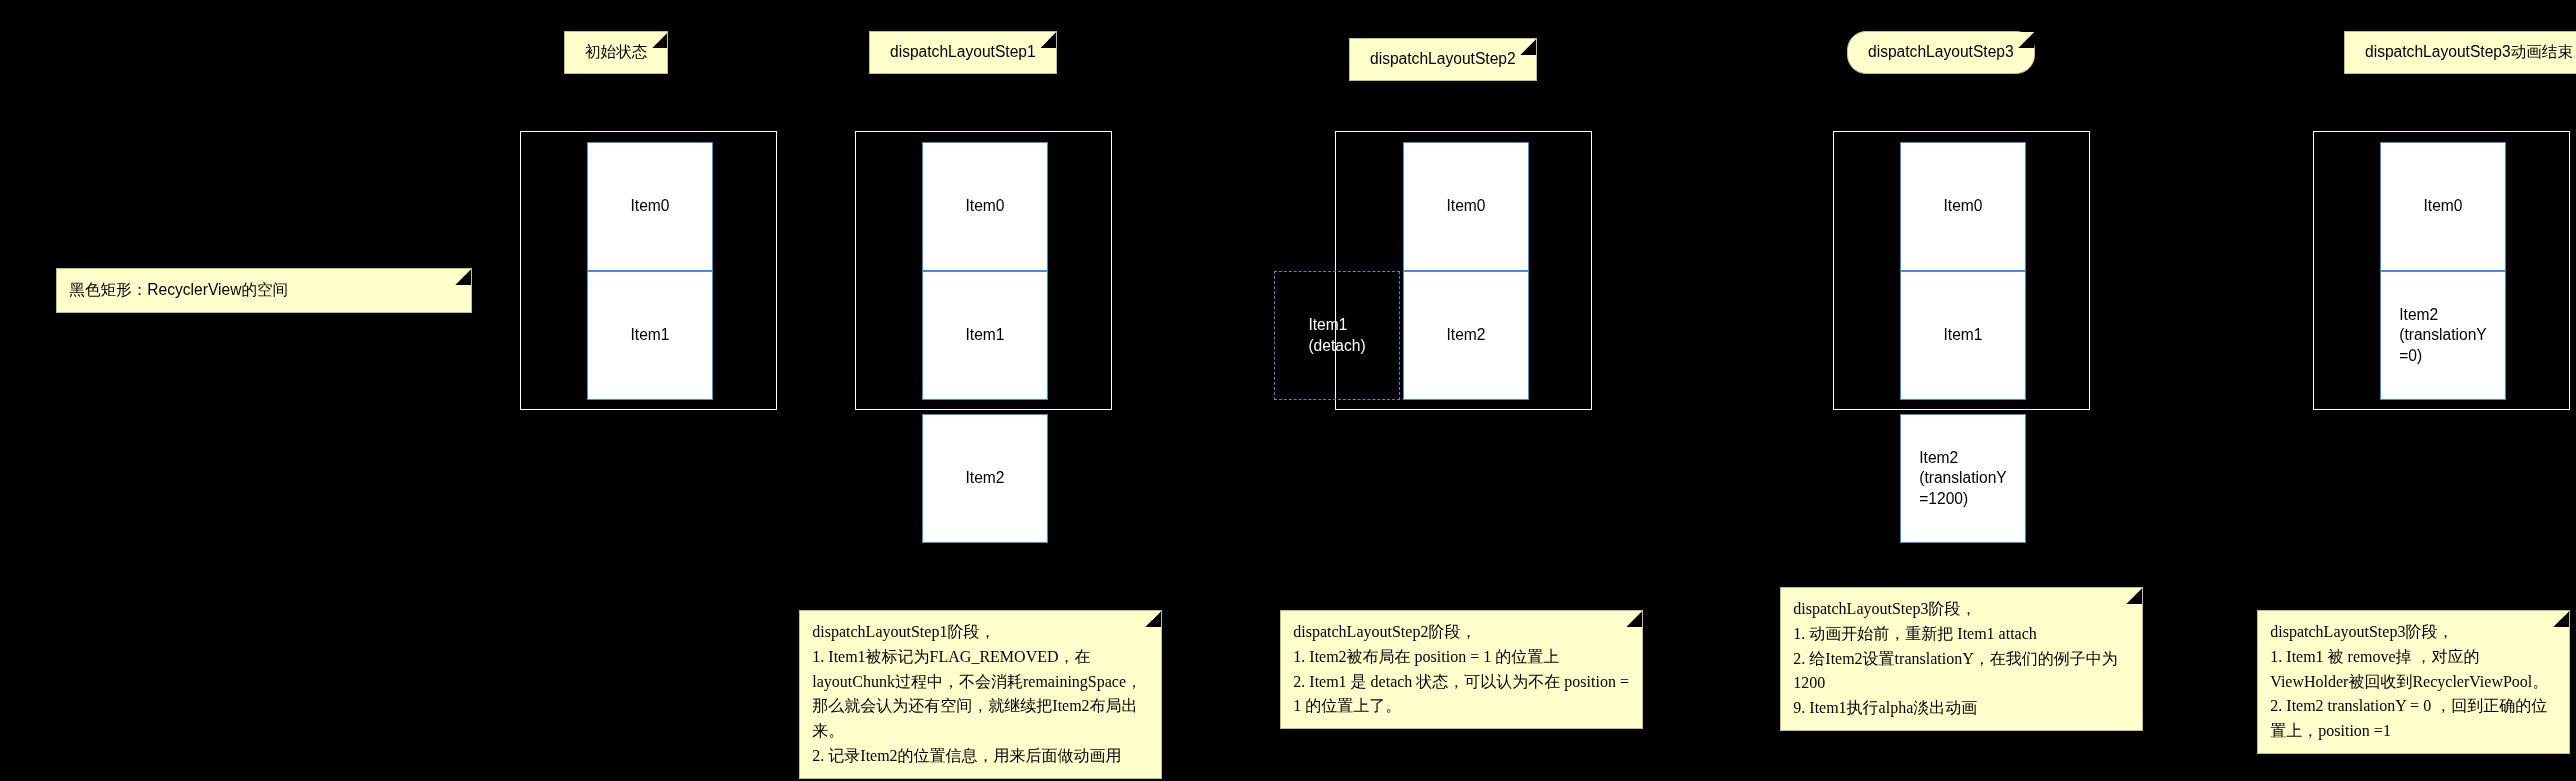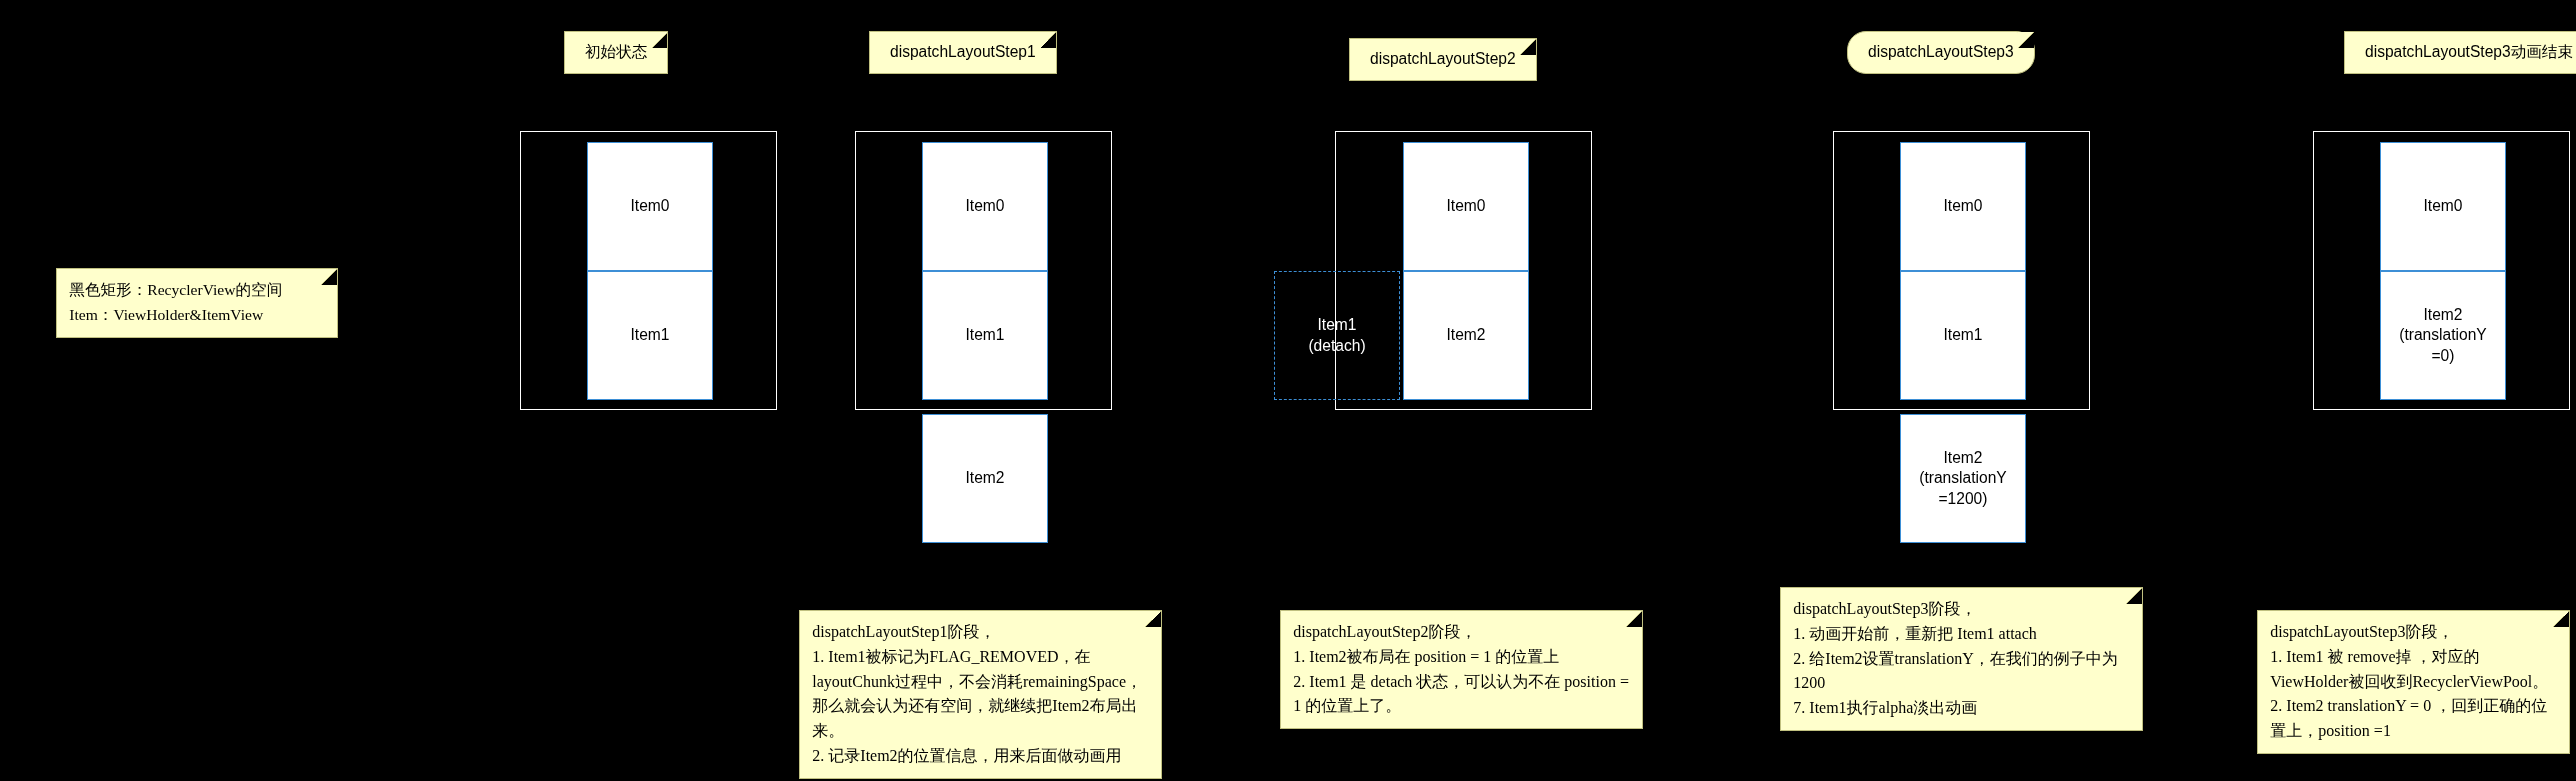--- a/index.html
+++ b/index.html
@@ -39,42 +39,40 @@
     border: 1.7px solid #fff;
     background: transparent;
   }
   .item {
     position: absolute;
     background: #fff;
     border: 1.7px solid #3d8fd6;
     display: flex;
     align-items: center;
     justify-content: center;
-    text-align: center;
     line-height: 1.3;
     padding: 2.2px;
   }
   .item.dashed {
     border-style: dashed;
     background: transparent;
     color: #fff;
   }
   .desc-note {
     width: 363px;
     font-size: 16px;
     line-height: 1.55;
     font-family: Liberation Serif, serif;
   }
 </style>
 </head>
 <body>
 
-<div class="note" style="left:56px; top:268px; width:282px;font-family:Liberation Serif, serif;">
+<div class="note" style="left:56px; top:268px; width:416px;">
   <div>黑色矩形：RecyclerView的空间</div>
-  <div>Item：ViewHolder&amp;ItemView</div>
 </div>
 
 <div class="note header-note" style="left:564px; top:31px;">初始状态</div>
 <div class="rv-frame" style="left:520px; top:131px; width:257px; height:279px;"></div>
 <div class="item" style="left:587px; top:142px; width:126px; height:129px;">
     <span>Item0</span>
   </div>
 <div class="item" style="left:587px; top:271px; width:126px; height:129px;">
     <span>Item1</span>
   </div>
@@ -120,21 +118,21 @@
 <div class="item" style="left:1900px; top:271px; width:126px; height:129px;">
     <span>Item1</span>
   </div>
 <div class="item" style="left:1900px; top:414px; width:126px; height:129px; white-space:pre-line;"><span>Item2
 (translationY
 =1200)</span></div>
 <div class="note desc-note" style="left:1780px; top:587px;">
   <div>dispatchLayoutStep3阶段，</div>
   <div>1. 动画开始前，重新把 Item1 attach</div>
   <div>2. 给Item2设置translationY，在我们的例子中为1200</div>
-  <div>7. Item1执行alpha淡出动画</div>
+  <div>9. Item1执行alpha淡出动画</div>
 </div>
 
 <div class="note header-note" style="left:2344px; top:31px;">dispatchLayoutStep3动画结束</div>
 <div class="rv-frame" style="left:2313px; top:131px; width:257px; height:279px;"></div>
 <div class="item" style="left:2380px; top:142px; width:126px; height:129px;">
     <span>Item0</span>
   </div>
 <div class="item" style="left:2380px; top:271px; width:126px; height:129px; white-space:pre-line;"><span>Item2
 (translationY
 =0)</span></div>

